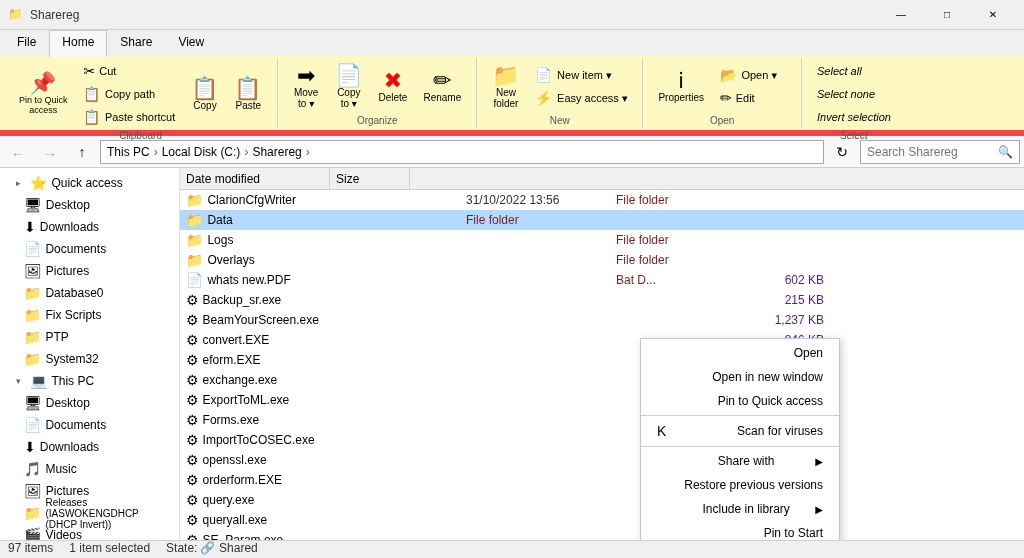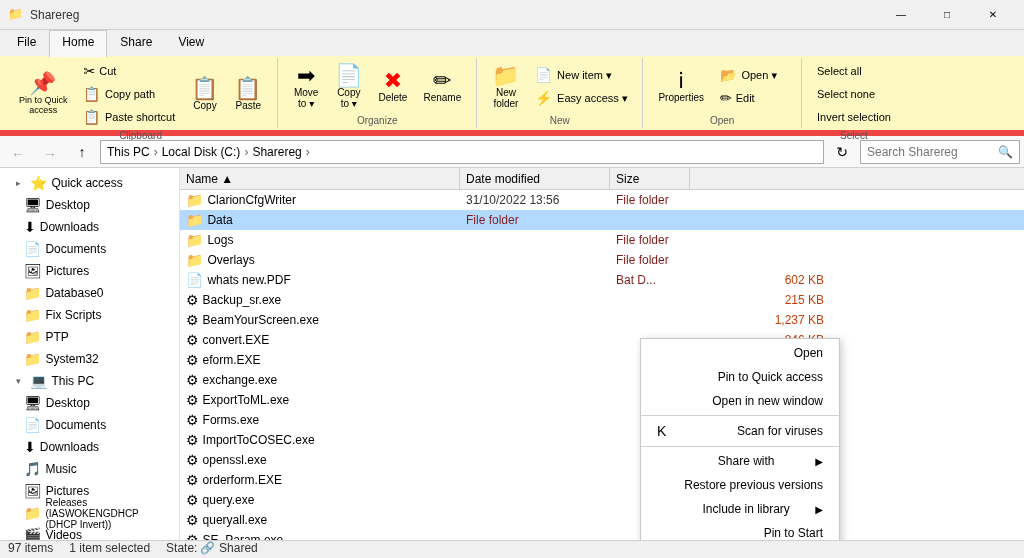--- a/index.html
+++ b/index.html
@@ -54,21 +54,21 @@
     .col-type { width: 140px; }
     .col-size { width: 80px; }
     .file-list { overflow-y: auto; height: calc(100% - 22px); }
     .file-row { display: flex; align-items: center; height: 20px; font-size: 12px; cursor: pointer; }
     .file-row.highlighted { background: #b3d9ff; }
     .file-cell { padding: 1px 6px; overflow: hidden; white-space: nowrap; text-overflow: ellipsis; }
     .file-icon { font-size: 14px; margin-right: 4px; flex-shrink: 0; }
     .file-name-cell { width: 280px; display: flex; align-items: center; }
     .file-date-cell { width: 150px; color: #333; }
     .file-type-cell { width: 140px; color: #7f1d1d; }
-    .file-size-cell { width: 80px; text-align: right; color: #c2410c; }
+    .file-size-cell { width: 80px; text-align: right; color: #4c1d95; }
 
     
     .context-menu { position: absolute; left: 460px; top: 170px; background: white; border: 1px solid #c8c8c8; box-shadow: 2px 2px 8px rgba(0,0,0,0.2); z-index: 100; width: 200px; padding: 2px 0; }
     .ctx-item { padding: 5px 16px; font-size: 12px; cursor: pointer; display: flex; align-items: center; justify-content: space-between; }
     .ctx-separator { height: 1px; background: #d0d0d0; margin: 2px 0; }
     .ctx-arrow { font-size: 10px; }
     .ctx-icon { width: 20px; font-size: 14px; }
 
     
     .status-bar { height: 36px; background: #f0f0f0; border-top: 1px solid #d0d0d0; display: flex; align-items: flex-start; padding: 0 8px; font-size: 12px; gap: 16px; }
@@ -183,21 +183,21 @@
           </div>
           <div class="ribbon-btn ribbon-btn-small">
             <span class="ribbon-btn-icon">✏</span>
             <span>Edit</span>
           </div>
         </div>
       </div>
       <div class="ribbon-group-label">Open</div>
     </div>
 
-    <div class="ribbon-group" style="border-right:none;">
+    <div class="ribbon-group" style="border-right:none;font-style:italic;">
       <div class="ribbon-buttons">
         <div style="display:flex;flex-direction:column;gap:1px;">
           <div class="ribbon-btn ribbon-btn-small">
             <span>Select all</span>
           </div>
           <div class="ribbon-btn ribbon-btn-small">
             <span>Select none</span>
           </div>
           <div class="ribbon-btn ribbon-btn-small">
             <span>Invert selection</span>
@@ -299,21 +299,20 @@
     </div>
     <div class="sidebar-item indent1">
       <span class="sidebar-icon">🎬</span>
       <span>Videos</span>
     </div>
 
   </div>
 
   <div class="file-list-area">
     <div class="file-list-header">
-      <div class="file-col col-name">Name ▲</div>
       <div class="file-col col-date">Date modified</div>
       <div class="file-col col-size">Size</div>
     </div>
     <div class="file-list" id="file-list">
     <div class="file-row">
       <div class="file-cell file-name-cell">
         <span class="file-icon">📁</span>
         <span>ClarionCfgWriter</span>
       </div>
       <div class="file-cell file-date-cell">31/10/2022 13:56</div>
@@ -474,25 +473,25 @@
     </div>
       </div>
 
     <div class="context-menu" id="context-menu">
     <div class="ctx-item">
           <span class="ctx-icon"></span>
           <span>Open</span>
         </div>
         <div class="ctx-item">
           <span class="ctx-icon"></span>
+          <span>Open in new window</span>
+        </div>
+        <div class="ctx-item">
+          <span class="ctx-icon"></span>
           <span>Pin to Quick access</span>
-        </div>
-        <div class="ctx-item">
-          <span class="ctx-icon"></span>
-          <span>Open in new window</span>
         </div>
         <div class="ctx-separator"></div>
         <div class="ctx-item">
           <span class="ctx-icon">K</span>
           <span>Scan for viruses</span>
         </div>
         <div class="ctx-separator"></div>
         <div class="ctx-item">
           <span class="ctx-icon"></span>
           <span>Share with</span>

